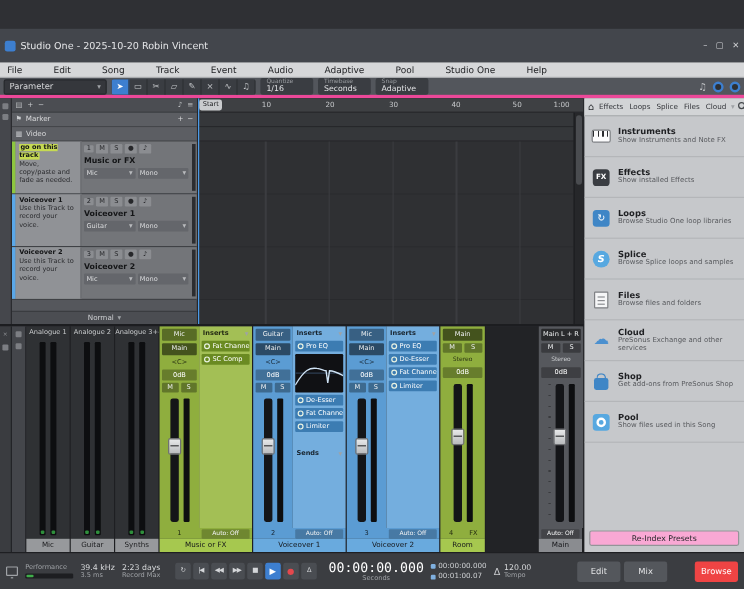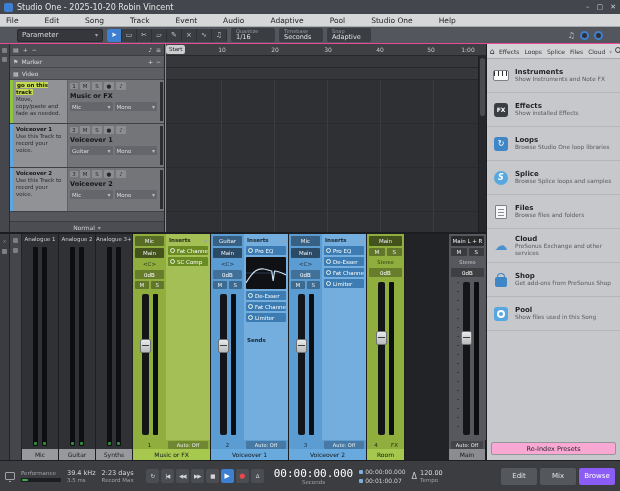--- a/index.html
+++ b/index.html
@@ -1,29 +1,29 @@
 <!DOCTYPE html>
 <html><head>
 <meta charset="utf-8">
 <style>
   *{margin:0;padding:0;box-sizing:border-box;font-family:"DejaVu Sans",sans-serif;}
   html,body{width:620px;height:491px;overflow:hidden;background:#222;}
   .app{width:620px;height:491px;display:flex;flex-direction:column;background:#2f3034;}
 
   
-  .titlebar{height:14px;background:#43464c;color:#e4e5e7;display:flex;align-items:center;font-size:8px;padding:0 4px;gap:4px;flex:none;}
+  .titlebar{height:28px;background:#43464c;color:#e4e5e7;display:flex;align-items:center;font-size:8px;padding:0 4px;gap:4px;flex:none;margin-top:24px;}
   .app-icon{width:9px;height:9px;background:#3d7fd0;border-radius:2px;flex:none;}
   .win-controls{margin-left:auto;display:flex;gap:7px;font-size:7px;color:#cfd0d3;}
   .win-controls span{cursor:default;}
 
   
   .menubar{height:13px;background:#d6d7d9;display:flex;align-items:center;font-size:7.5px;color:#1d1e21;padding:0 6px;gap:26px;border-bottom:1px solid #a9abae;flex:none;}
 
   
-  .toolbar{height:17px;background:#53565c;display:flex;align-items:center;padding:0 17px;gap:4px;flex:none;border-bottom:1px solid #ec4899;}
+  .toolbar{height:17px;background:#53565c;display:flex;align-items:center;padding:0 3px;gap:4px;flex:none;border-bottom:3px solid #ec4899;}
   .param-box{width:86px;height:13px;background:#35373c;border:1px solid #26282c;color:#d6d7d9;font-size:7px;display:flex;align-items:center;padding:0 4px;justify-content:space-between;border-radius:2px;}
   .ca::after{content:"▾";font-size:6px;color:#9fa2a6;}
   .tools{display:flex;height:13px;background:#3a3d42;border-radius:2px;overflow:hidden;}
   .tool{width:15px;display:flex;align-items:center;justify-content:center;font-size:7px;color:#c6c8cb;border-right:1px solid #2e3034;}
   .tool.active{background:#3d7fd0;color:#fff;}
   .tb-group{height:14px;background:#3a3d42;border-radius:2px;color:#cdd0d3;padding:1px 5px;display:flex;flex-direction:column;justify-content:center;line-height:1.1;min-width:44px;}
   .tb-group .lbl{font-size:5px;color:#9a9da1;}
   .tb-group .val{font-size:6.5px;color:#e2e3e5;}
   .tb-right{margin-left:auto;display:flex;gap:5px;align-items:center;color:#c6c8cb;font-size:8px;}
   .knob{width:9px;height:9px;border-radius:50%;background:#2e3033;border:2px solid #3d7fd0;}
@@ -175,21 +175,21 @@
   .time-wrap{display:flex;flex-direction:column;align-items:center;margin-left:4px;}
   .time-main{font-size:11px;color:#fff;font-family:"DejaVu Sans Mono",monospace;line-height:1;}
   .time-unit{font-size:5.5px;color:#9fa2a6;}
   .mini-times{display:flex;flex-direction:column;gap:2px;font-size:6px;font-family:"DejaVu Sans Mono",monospace;color:#cfd1d4;}
   .mini-times>div{display:flex;align-items:center;gap:2px;}
   .mt-dot{width:4px;height:4px;background:#7fb0e0;border-radius:1px;}
   .tempo-wrap{display:flex;align-items:center;gap:3px;}
   .metro{font-size:8px;color:#c9cbce;}
   .views{margin-left:auto;display:flex;gap:3px;}
   .v-btn{width:36px;height:17px;background:#54575c;border-radius:2px;font-size:7px;color:#e3e4e6;display:flex;align-items:center;justify-content:center;}
-  .v-btn.active{background:#8b5cf6;color:#fff;}
+  .v-btn.active{background:#ef4444;color:#fff;margin-left:20px;}
 </style>
 </head>
 <body>
 
 <div class="app">
 
   <div class="titlebar">
     <span class="app-icon"></span>
     <span>Studio One - 2025-10-20 Robin Vincent</span>
     <span class="win-controls">

